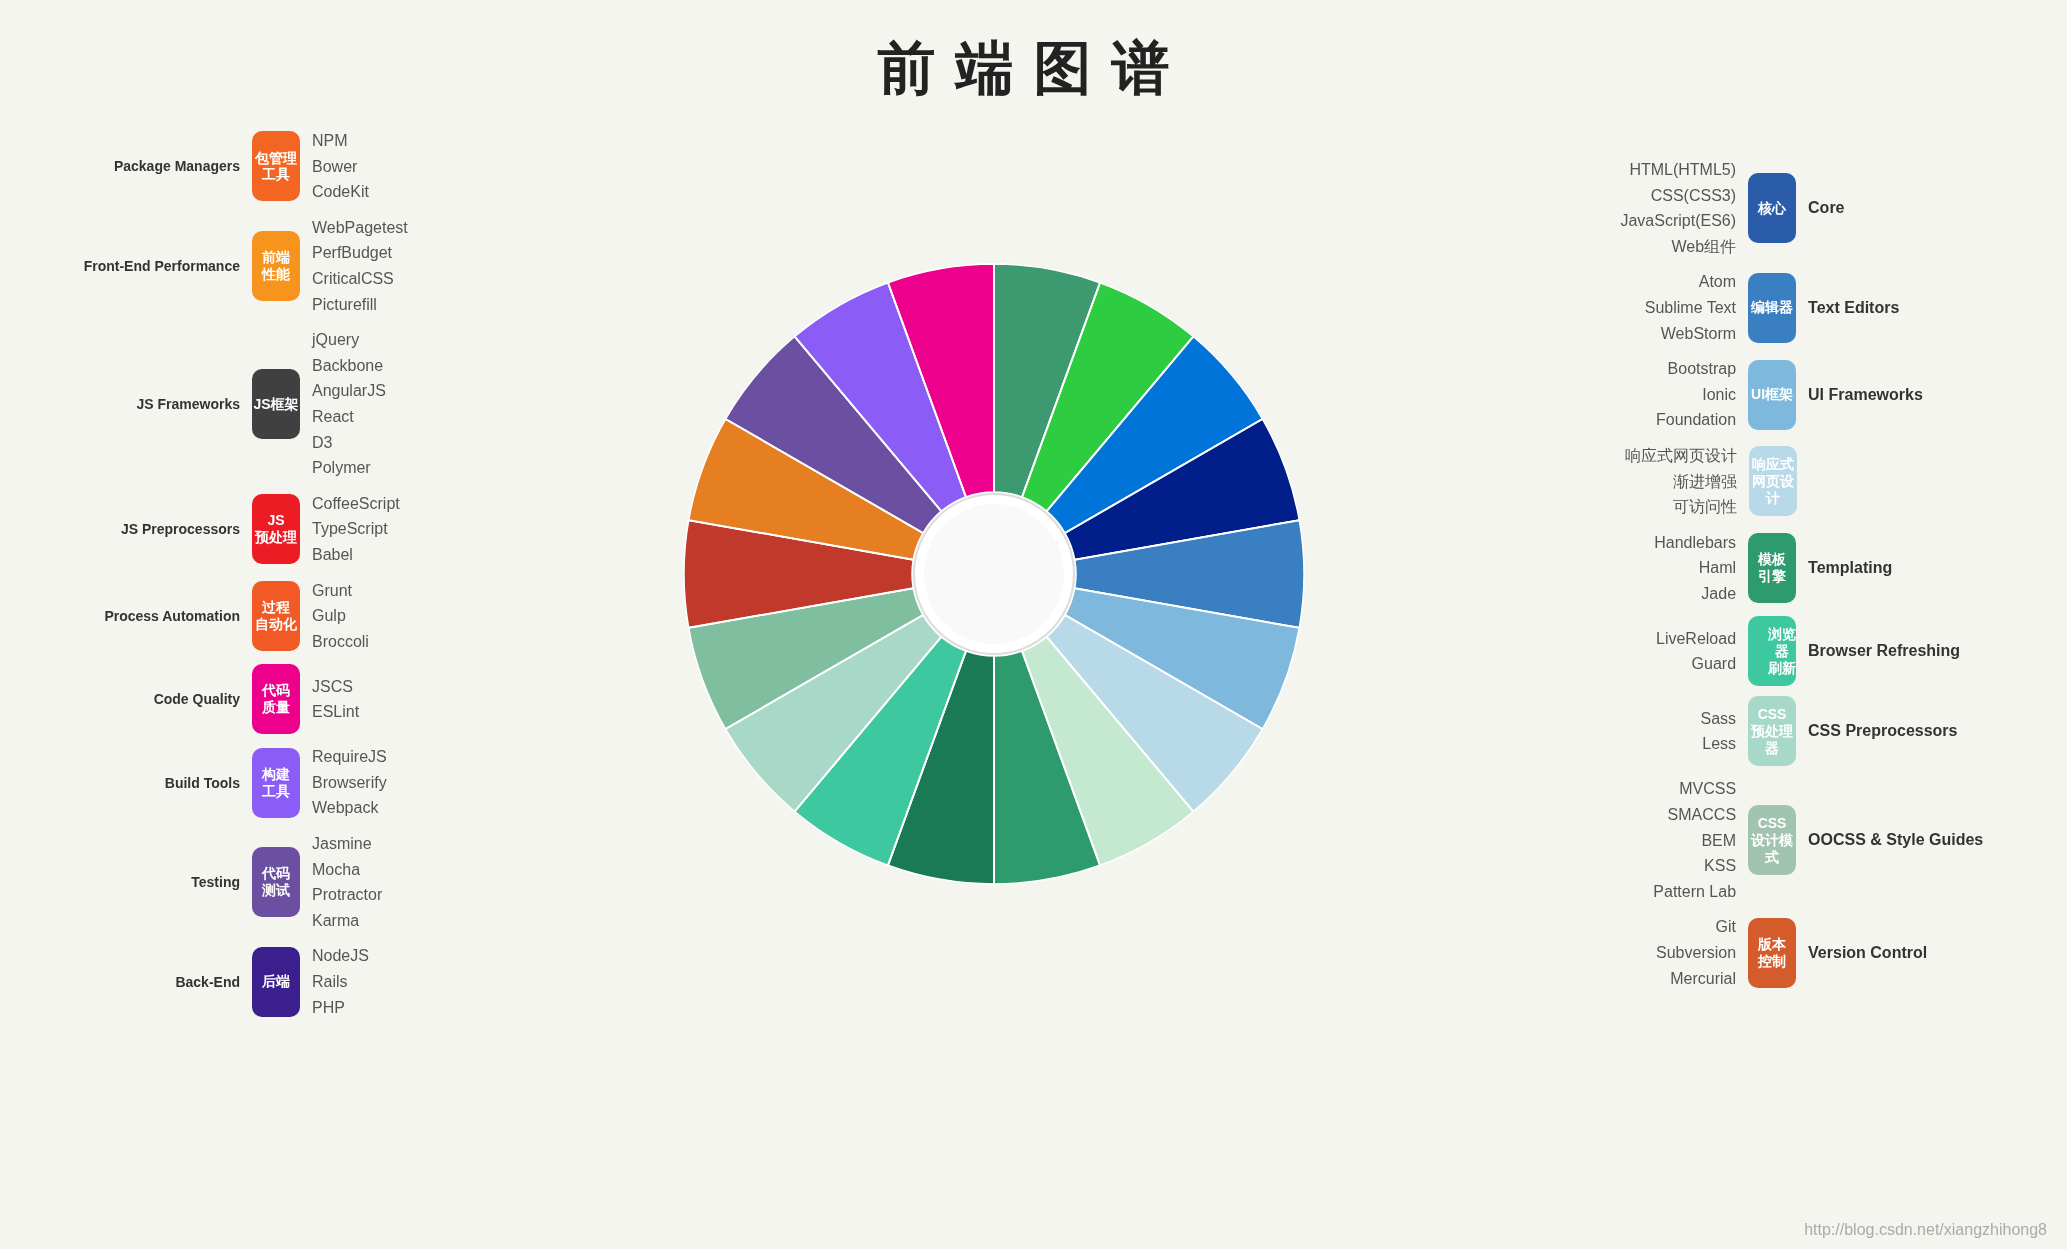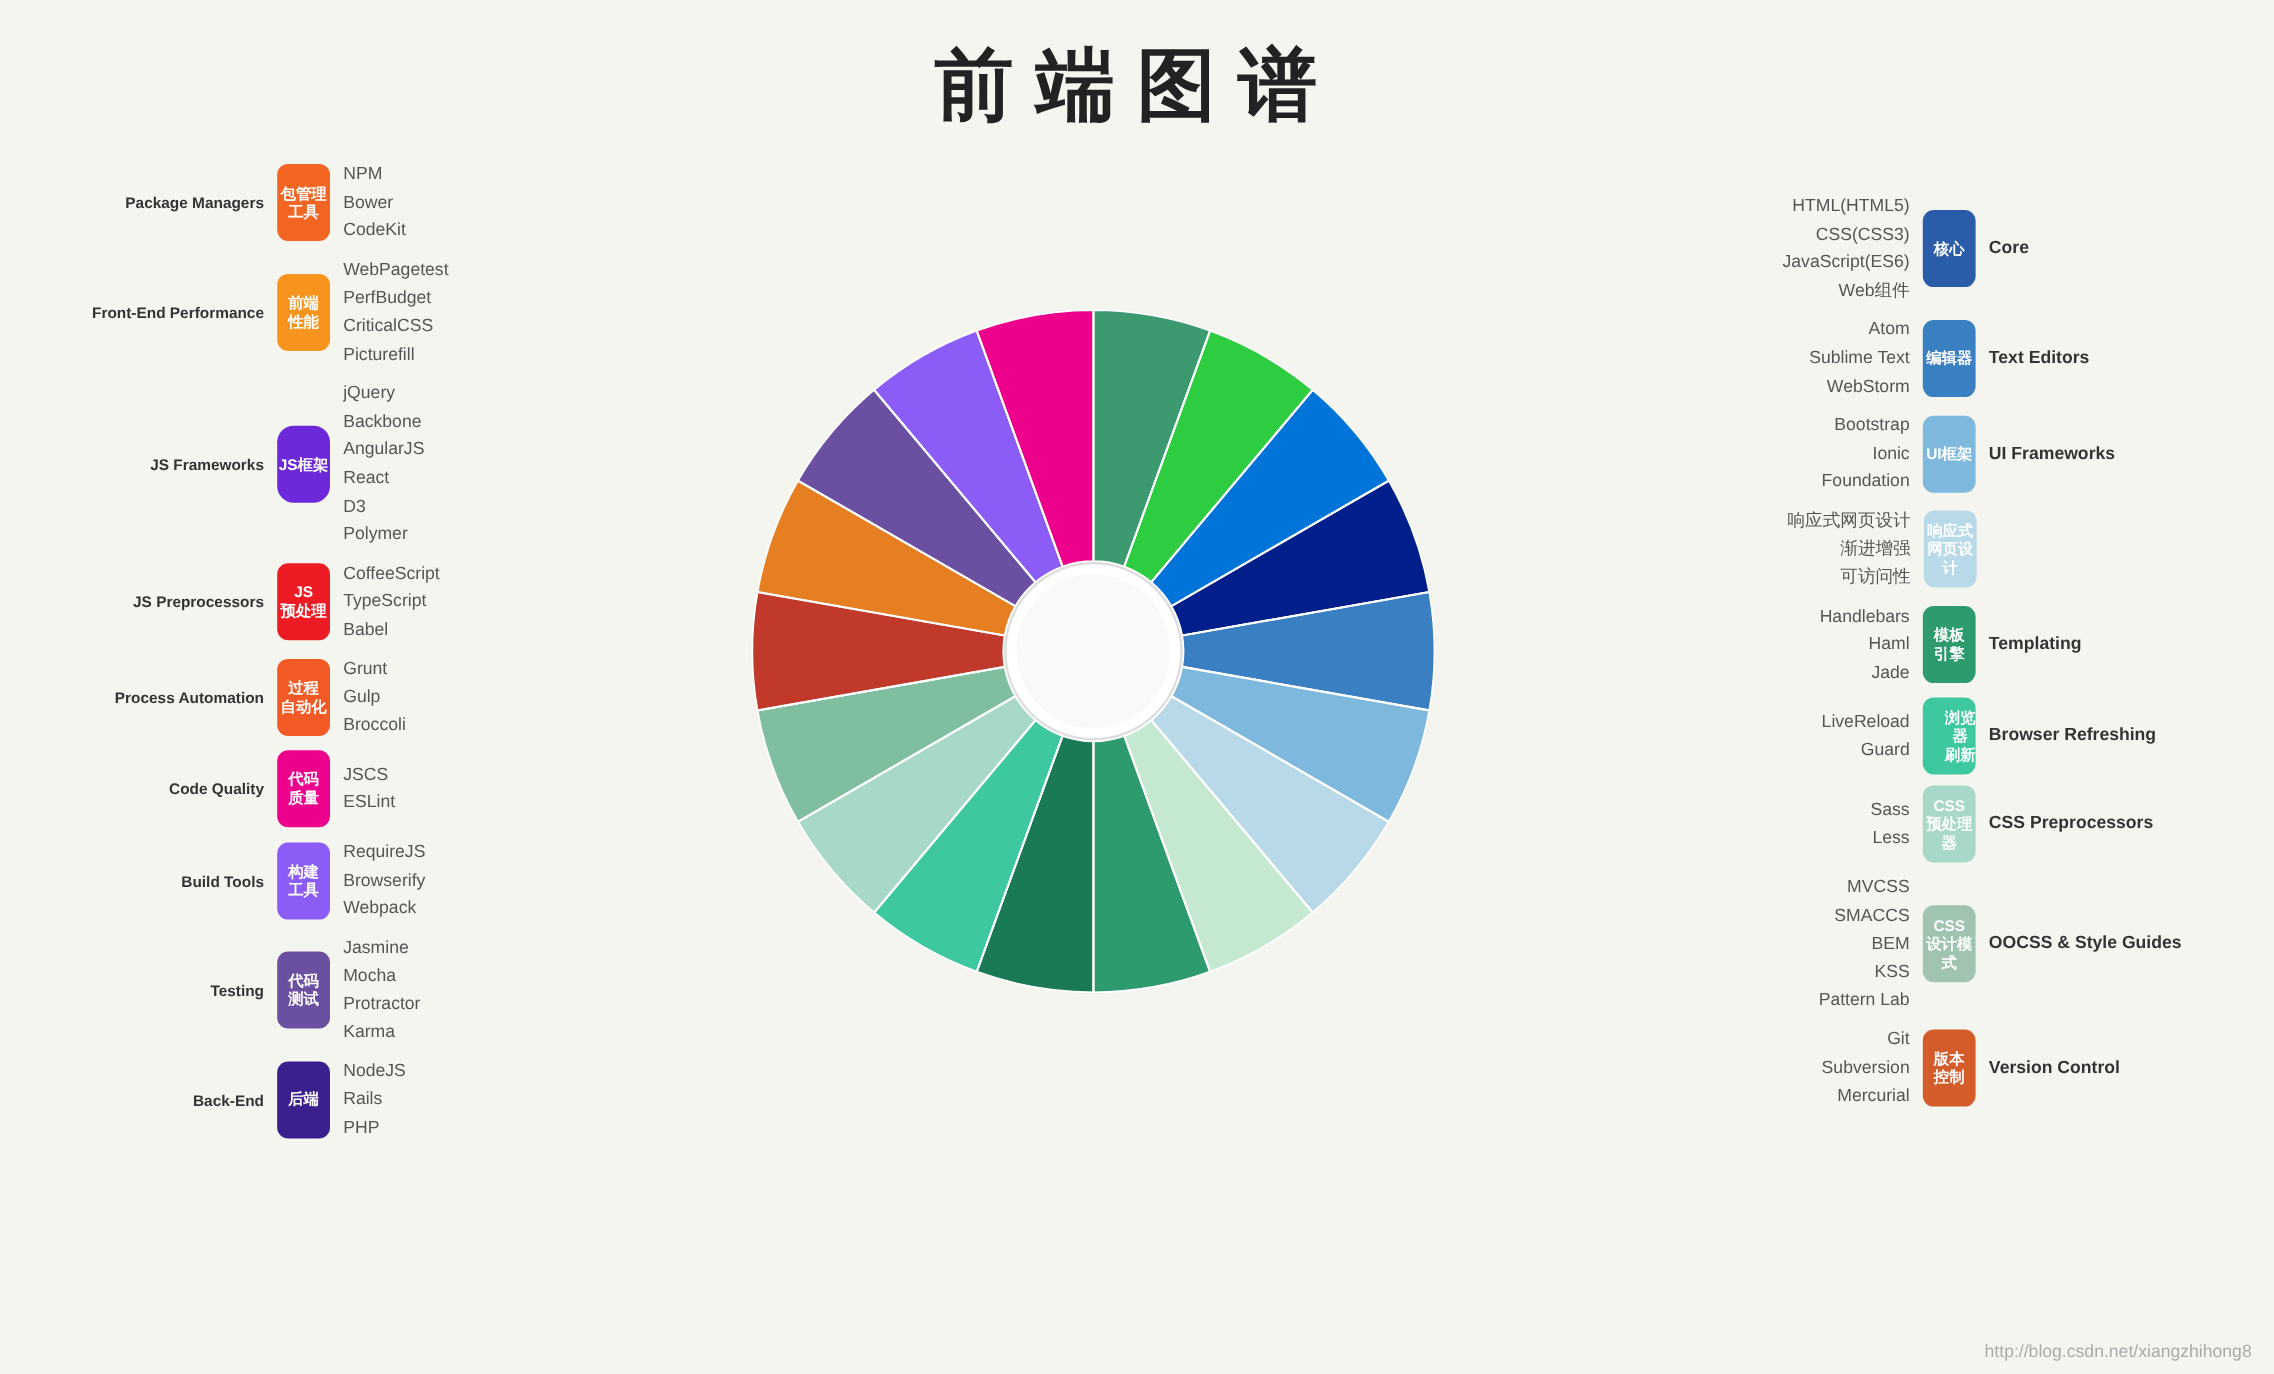--- a/index.html
+++ b/index.html
@@ -8,21 +8,21 @@
       font-family: 'Arial', sans-serif;
       width: 2067px;
       min-height: 1249px;
       position: relative;
       overflow: hidden;
     }
 
     
     .page-title {
       text-align: center;
-      font-size: 72px;
+      font-size: 58px;
       font-weight: bold;
       color: #222;
       padding: 30px 0 10px;
       font-family: 'STKaiti', 'KaiTi', 'SimKai', serif;
       letter-spacing: 20px;
     }
 
     
     .main-layout {
       display: flex;
@@ -151,21 +151,21 @@
         <div class="legend-label-left">Front-End Performance</div>
         <div class="legend-badge" style="background: rgb(247, 148, 29); white-space: pre-line;">前端
 性能</div>
         <div class="legend-tools" style="white-space: pre-line;">WebPagetest
 PerfBudget
 CriticalCSS
 Picturefill</div>
       </div>
       <div class="legend-item">
         <div class="legend-label-left">JS Frameworks</div>
-        <div class="legend-badge" style="background: #6d28d9; white-space: pre-line; border-radius: 15px;">JS框架</div>
+        <div class="legend-badge" style="background: #404040; white-space: pre-line;">JS框架</div>
         <div class="legend-tools" style="white-space: pre-line;">jQuery
 Backbone
 AngularJS
 React
 D3
 Polymer</div>
       </div>
       <div class="legend-item">
         <div class="legend-label-left">JS Preprocessors</div>
         <div class="legend-badge" style="background: rgb(237, 28, 36); white-space: pre-line;">JS

